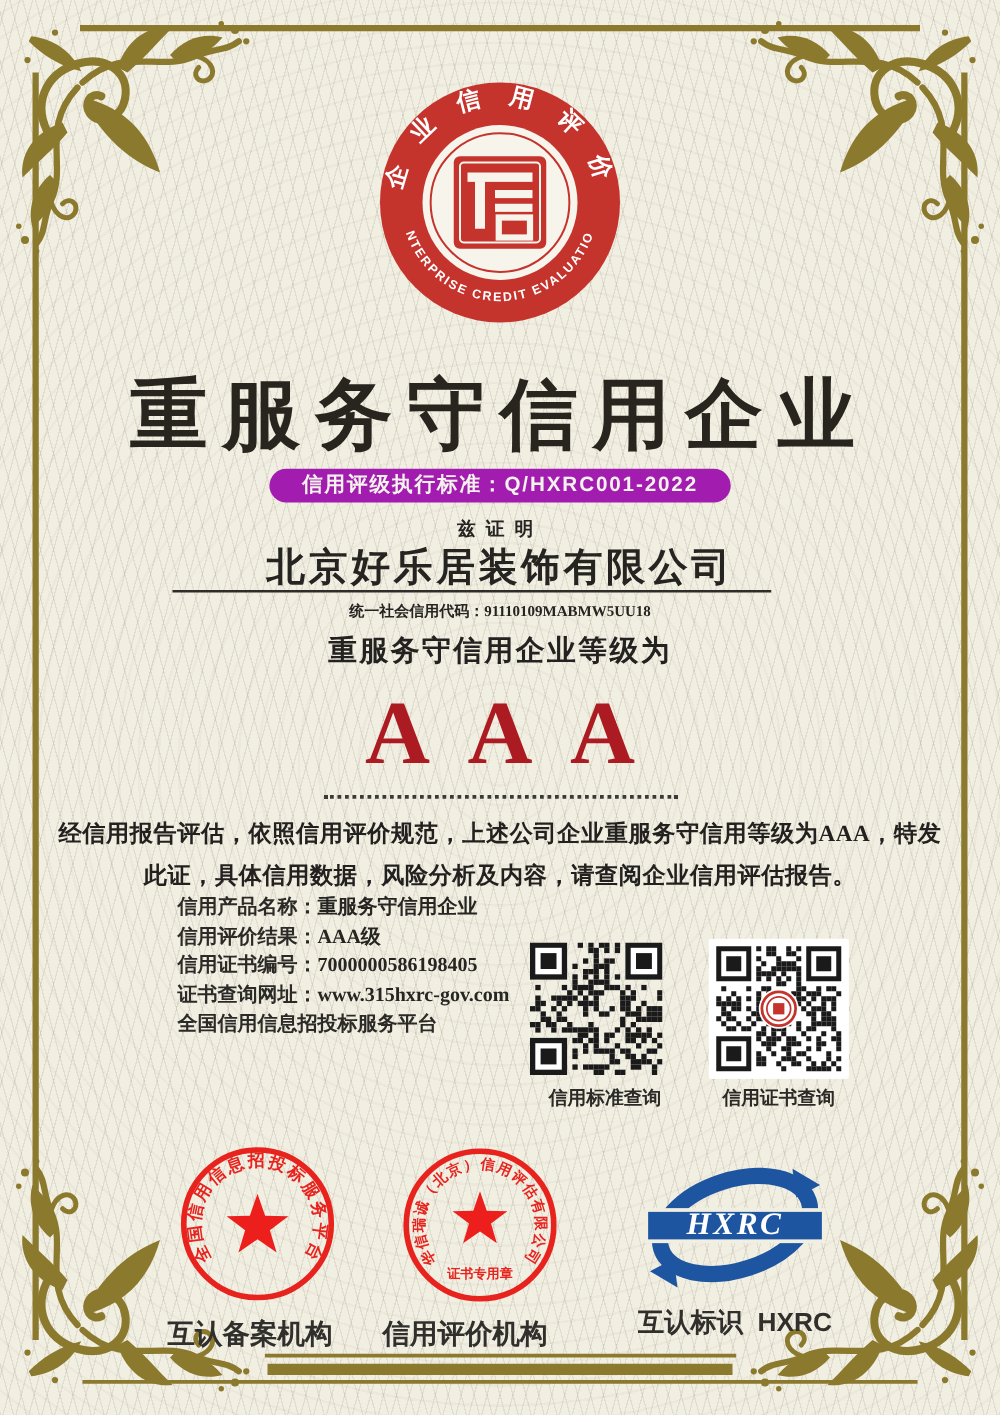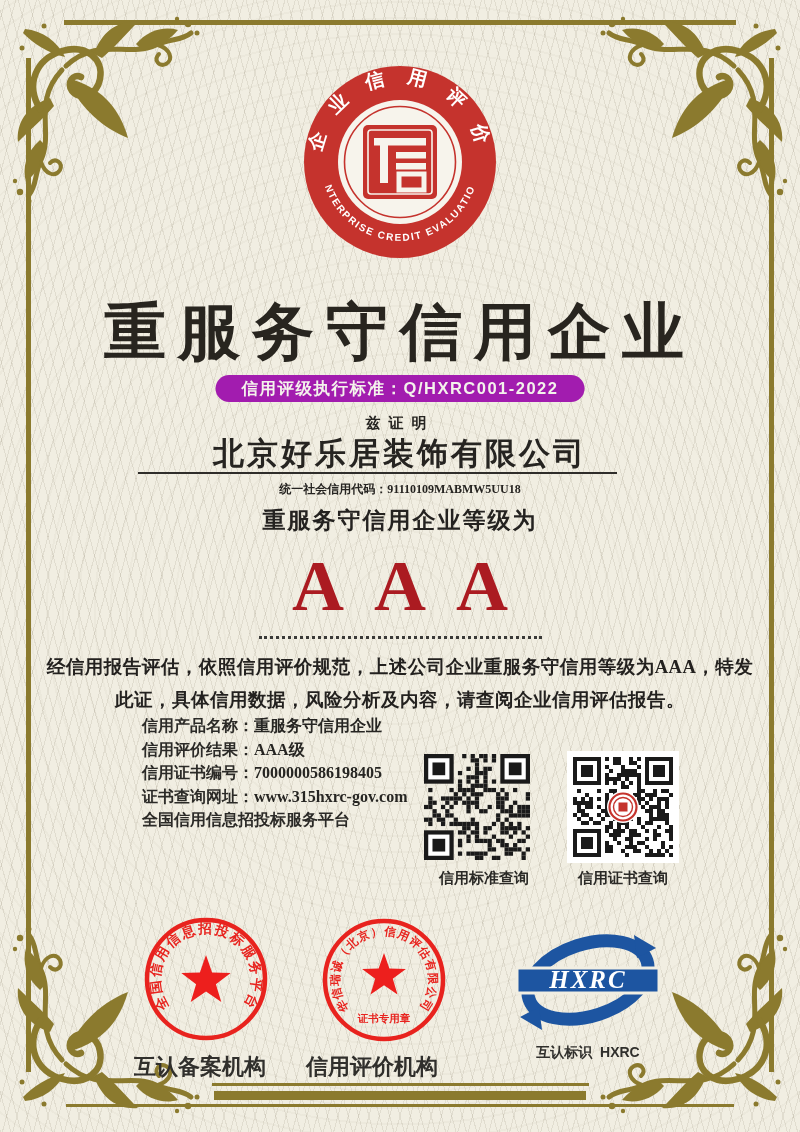--- a/index.html
+++ b/index.html
@@ -39,21 +39,21 @@
   .d-row{height:23.6px;line-height:23.6px;font-size:16px;white-space:nowrap;}
   .d-label{font-weight:700;color:#2b2a27;}
   .d-val{font-family:"Liberation Serif",serif;font-weight:700;color:#262522;}
   .d-footer{font-weight:700;color:#2b2a27;font-size:16px;height:23.6px;line-height:23.6px;}
   
   .qr1{left:424px;top:754px;width:106px;height:106px;}
   .qr2{left:567px;top:751px;width:112px;height:112px;background:#fff;border-radius:3px;padding:0;}
   .qr-label{top:869px;font-size:15px;font-weight:700;color:#2b2a27;transform:translateX(-50%);white-space:nowrap;}
   
   .seal-label{top:1052px;font-size:22px;font-weight:700;color:#302f2c;transform:translateX(-50%);white-space:pre;}
-  .hxrc-label{top:1044px;font-size:14px;}
+  .hxrc-label{top:1044px;font-size:21px;}
   svg text{font-family:"Liberation Sans",sans-serif;}
   svg .serif{font-family:"Liberation Serif",serif;}
 </style>
 </head>
 <body>
 
 <svg style="position:absolute;width:0;height:0" aria-hidden="true">
   <defs>
     <g id="orn-arm" fill="#8b7a2e">
       <path d="M56,52 C88,22 118,44 146,31 C162,24 171,27 181,19" fill="none" stroke="#8b7a2e" stroke-width="5" stroke-linecap="round"></path>

